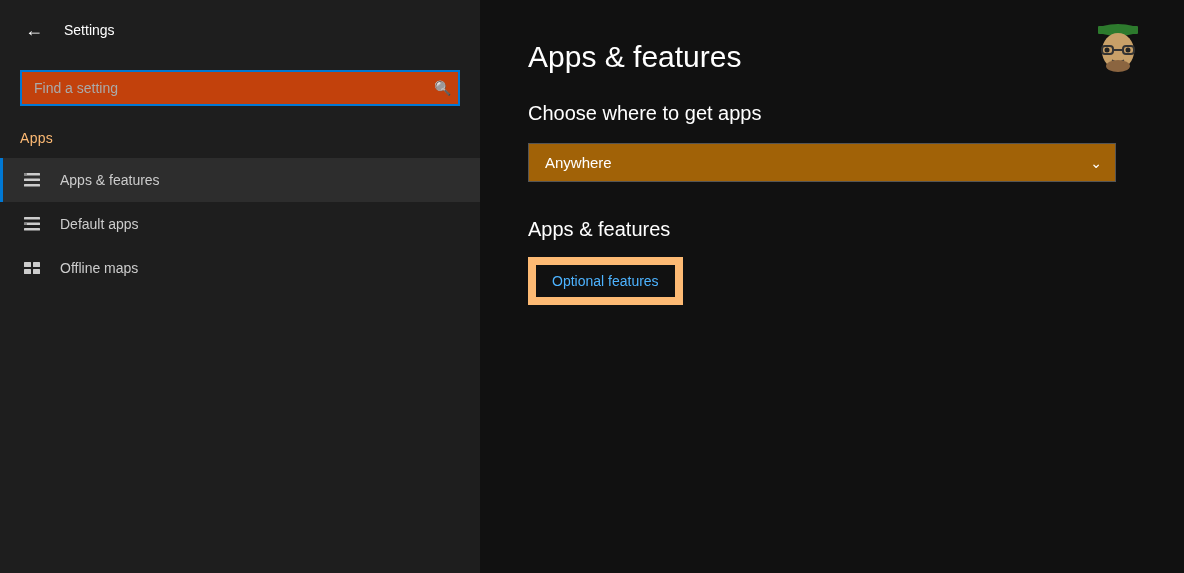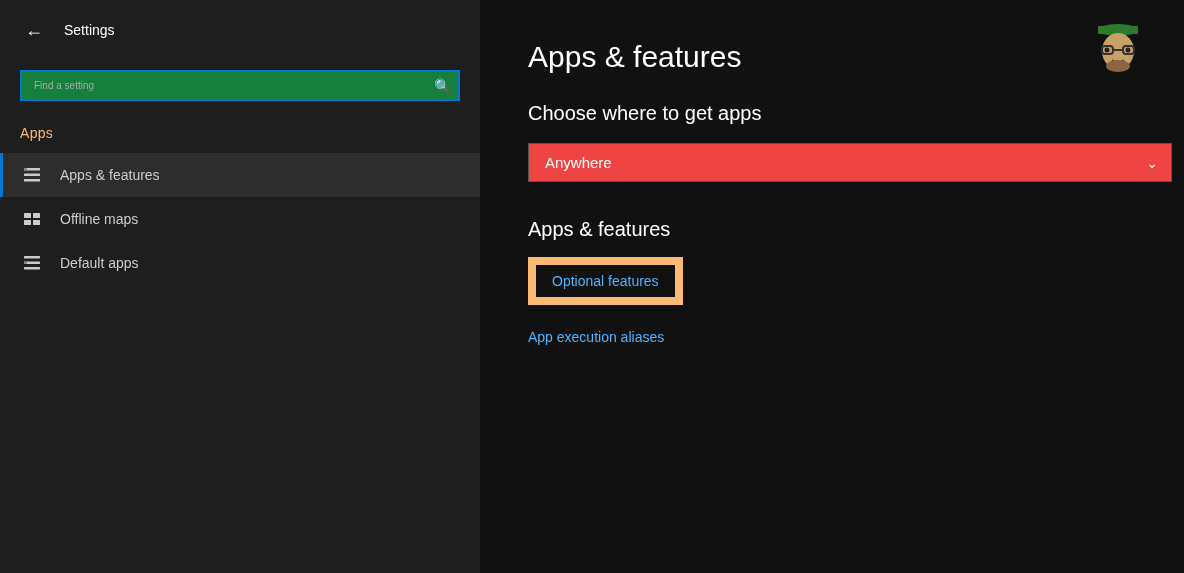--- a/index.html
+++ b/index.html
@@ -67,25 +67,25 @@
     }
 
     .search-wrapper {
       position: relative;
       display: flex;
       align-items: center;
     }
 
     .search-wrapper input {
       width: 100%;
-      background: #15803d;
+      background: #c2410c;
       border: 2px solid #0078d4;
       color: #ccc;
       padding: 8px 36px 8px 12px;
-      font-size: 10px;
+      font-size: 14px;
       outline: none;
     }
 
     .search-wrapper input::placeholder {
       color: #aaa;
     }
 
     .search-icon-btn {
       position: absolute;
       right: 8px;
@@ -177,24 +177,24 @@
     }
 
     .dropdown-wrapper {
       position: relative;
       display: inline-block;
       margin-bottom: 36px;
     }
 
     .dropdown-select {
       appearance: none;
-      background: #ef4444;
+      background: #a16207;
       border: 1px solid #555;
       color: #ffffff;
-      padding: 10px 80px 10px 16px;
+      padding: 10px 24px 10px 16px;
       font-size: 15px;
       min-width: 280px;
       cursor: pointer;
       outline: none;
     }
 
     .dropdown-arrow {
       position: absolute;
       right: 14px;
       top: 50%;
@@ -265,41 +265,41 @@
           <rect x="2" y="14" width="16" height="2.5" rx="0.5"></rect>
           <rect x="2" y="3" width="3" height="2.5" rx="0.5" fill="#888"></rect>
         </svg>
       </span>
       <span>Apps &amp; features</span>
     </div>
 
     <div class="nav-item">
       <span class="nav-icon">
         <svg width="20" height="20" viewBox="0 0 20 20" fill="currentColor">
+          <rect x="2" y="3" width="16" height="2.5" rx="0.5"></rect>
+          <rect x="2" y="8.5" width="16" height="2.5" rx="0.5"></rect>
+          <rect x="2" y="14" width="16" height="2.5" rx="0.5"></rect>
+          <rect x="2" y="8.5" width="3" height="2.5" rx="0.5" fill="#888"></rect>
+        </svg>
+      </span>
+      <span>Default apps</span>
+    </div>
+
+    <div class="nav-item">
+      <span class="nav-icon">
+        <svg width="20" height="20" viewBox="0 0 20 20" fill="currentColor">
           <rect x="2" y="4" width="7" height="5" rx="0.5"></rect>
           <rect x="11" y="4" width="7" height="5" rx="0.5"></rect>
           <rect x="2" y="11" width="7" height="5" rx="0.5"></rect>
           <rect x="11" y="11" width="7" height="5" rx="0.5"></rect>
         </svg>
       </span>
       <span>Offline maps</span>
     </div>
 
-    <div class="nav-item">
-      <span class="nav-icon">
-        <svg width="20" height="20" viewBox="0 0 20 20" fill="currentColor">
-          <rect x="2" y="3" width="16" height="2.5" rx="0.5"></rect>
-          <rect x="2" y="8.5" width="16" height="2.5" rx="0.5"></rect>
-          <rect x="2" y="14" width="16" height="2.5" rx="0.5"></rect>
-          <rect x="2" y="8.5" width="3" height="2.5" rx="0.5" fill="#888"></rect>
-        </svg>
-      </span>
-      <span>Default apps</span>
-    </div>
-
 
   </nav>
 </div>
 
 <div class="main-content">
 
   
   <div style="position:absolute;top:16px;right:36px;width:60px;height:60px;">
     
     <svg width="60" height="60" viewBox="0 0 60 60">
@@ -334,17 +334,14 @@
     </select>
     <span class="dropdown-arrow">⌄</span>
   </div>
 
   <h2 class="subsection-title">Apps &amp; features</h2>
 
   <div style="margin-bottom: 12px;">
     <a class="link-button">Optional features</a>
   </div>
 
-  <div>
-    <a class="link-plain">App execution aliases</a>
-  </div>
 
 </div>
 
 </body></html>

